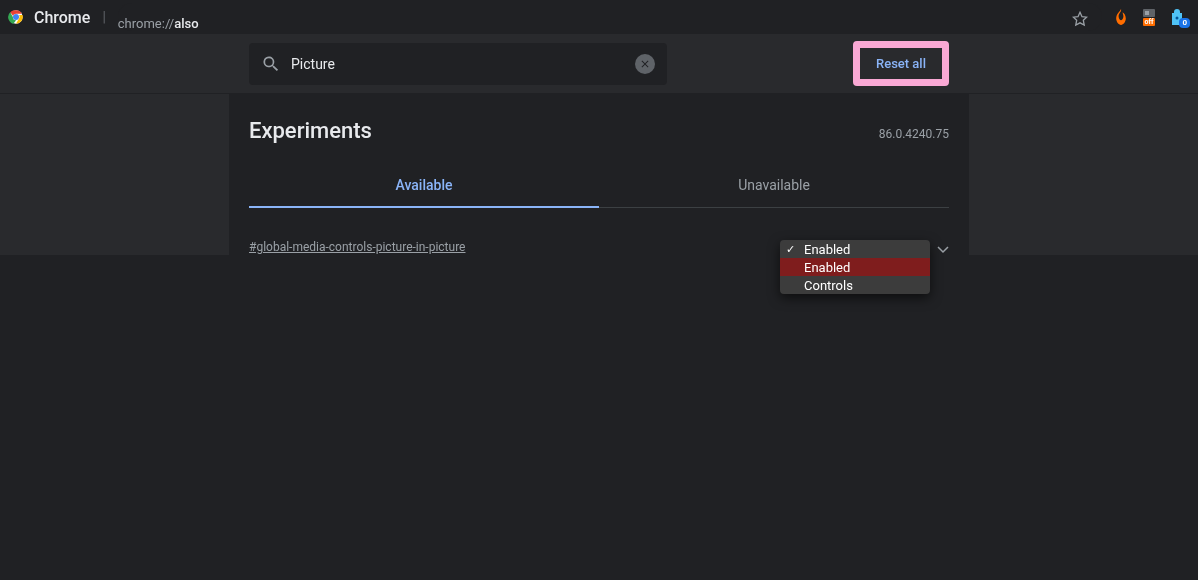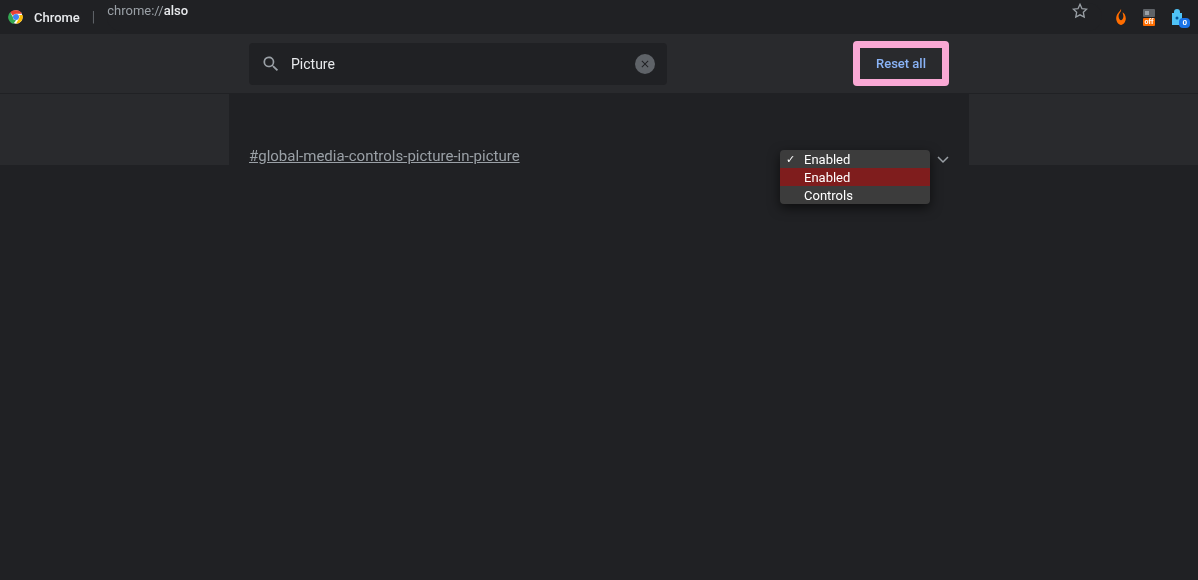--- a/index.html
+++ b/index.html
@@ -2,26 +2,26 @@
 <html><head>
 <meta charset="utf-8">
 <style>
 * { margin: 0; padding: 0; box-sizing: border-box; font-family: -apple-system, BlinkMacSystemFont, "Segoe UI", Roboto, sans-serif; }
 body { background: #202124; color: #e8eaed; width: 1198px; height: 580px; overflow: hidden; }
 
 
 .topbar { height: 34px; background: #202124; display: flex; align-items: center; padding: 0 8px; gap: 10px; }
 .chrome-logo { width: 16px; height: 16px; position: relative; }
 .chrome-logo svg { width: 16px; height: 16px; display:block; }
-.chrome-word { color: #e8eaed; font-size: 13px; font-weight: 500; }
+.chrome-word { color: #e8eaed; font-size: 16px; font-weight: 500; }
 .vdiv { color: #5f6368; font-size: 14px; margin: 0 2px; }
 .url-part-grey { color: #9aa0a6; font-size: 13px; }
 .url-part-white { color: #e8eaed; font-size: 13px; font-weight: 500; }
 .omnibox { flex: 1; }
-.omnibox-pill { display:flex; align-items:flex-start; background:#202124; border-radius: 14px; height: 28px; padding-right: 8px; }
+.omnibox-pill { display:flex; align-items:flex-end; background:#202124; border-radius: 14px; height: 28px; padding-right: 8px; }
 .star-icon { color: #9aa0a6; font-size: 16px; margin-left: auto; margin-right: 6px; }
 .ext-icons { display:flex; align-items:center; gap: 10px; padding-right: 4px; }
 .ext-icon { width: 18px; height: 18px; display:flex; align-items:center; justify-content:center; position:relative;text-align:right; }
 .ext-flame svg { width: 14px; height: 16px; }
 .ext-off { display:flex; flex-direction:column; align-items:center; }
 .ext-off-top { width: 14px; height: 10px; }
 .ext-off-bot { background:#ff6d00; color:#fff; font-size:7px; font-weight:700; line-height:8px; padding:0 2px; border-radius:1px; }
 .ext-blue { position:relative; }
 .ext-blue svg { width:14px; height:16px; }
 .ext-blue-badge { position:absolute; right:-4px; bottom:-2px; background:#1a73e8; color:#fff; font-size:8px; font-weight:700; padding:0 3px; border-radius:4px; line-height:10px; }
@@ -46,21 +46,21 @@
 .tab { flex:1; text-align:center; padding: 14px 0; font-size:14px; cursor:pointer; color:#9aa0a6; position:relative; }
 .tab.active { color:#8ab4f8; font-weight:500; }
 .tab.active::after { content:""; position:absolute; left:0; right:0; bottom:-1px; height:2px; background:#8ab4f8; }
 
 
 .flag { padding: 28px 0 0 0; display:flex; gap: 16px; align-items:flex-start; }
 .flag-text { flex:1; }
 .flag-title { font-size:13px; font-weight:700; color:#e8eaed; margin-bottom:4px; }
 .hl { background:#fdd663; color:#202124; padding:0 1px; }
 .flag-desc { font-size:12.5px; color:#9aa0a6; line-height:1.45; margin-bottom:4px; }
-.flag-hash { font-size:15px; color:#9aa0a6; text-decoration:underline; cursor:pointer; display:inline-block; }
+.flag-hash { font-size:12px; color:#9aa0a6; text-decoration:underline; cursor:pointer; display:inline-block; }
 
 
 .dropdown { position:relative; width: 160px; margin-top: 6px; }
 .dropdown-select-bg { position:absolute; right:0; top:0; width:12px; height:16px; color:#9aa0a6; }
 .dropdown-menu { position:absolute; top:-2px; left:-9px; width:150px; background:#3c3c3c; border-radius:4px; overflow:hidden; box-shadow:0 4px 12px rgba(0,0,0,0.6); z-index:10; }
 .dd-item { display:flex; align-items:center; height:18px; padding:0 8px 0 6px; font-size:13px; color:#fff; cursor:pointer; gap:6px; }
 .dd-item .check { width:12px; display:inline-block; font-size:11px; }
 .dd-item.selected { }
 .dd-item.hover { background:#7f1d1d; }
 .dd-item .check.blank { visibility:hidden; }
@@ -134,21 +134,29 @@
       </span>
     </div>
     <button class="reset-btn">Reset all</button>
   </div>
 </div>
 
 <div class="main-wrap">
   <div class="content-outer">
   <div class="content">
 
+    <div class="title-row">
+      <div class="page-title">Experiments</div>
+      <div class="version">86.0.4240.75</div>
+    </div>
 
+    <div class="tabs">
+      <div class="tab active">Available</div>
+      <div class="tab">Unavailable</div>
+    </div>
 
     <div class="flag">
       <div class="flag-text">
         <span class="flag-hash">#global-media-controls-picture-in-picture</span>
       </div>
       <div class="dropdown">
         <svg class="dropdown-select-bg" viewBox="0 0 12 16">
               <path d="M1 5l5 5 5-5" stroke="#9aa0a6" stroke-width="1.5" fill="none"></path>
             </svg>
         <div class="dropdown-menu">

